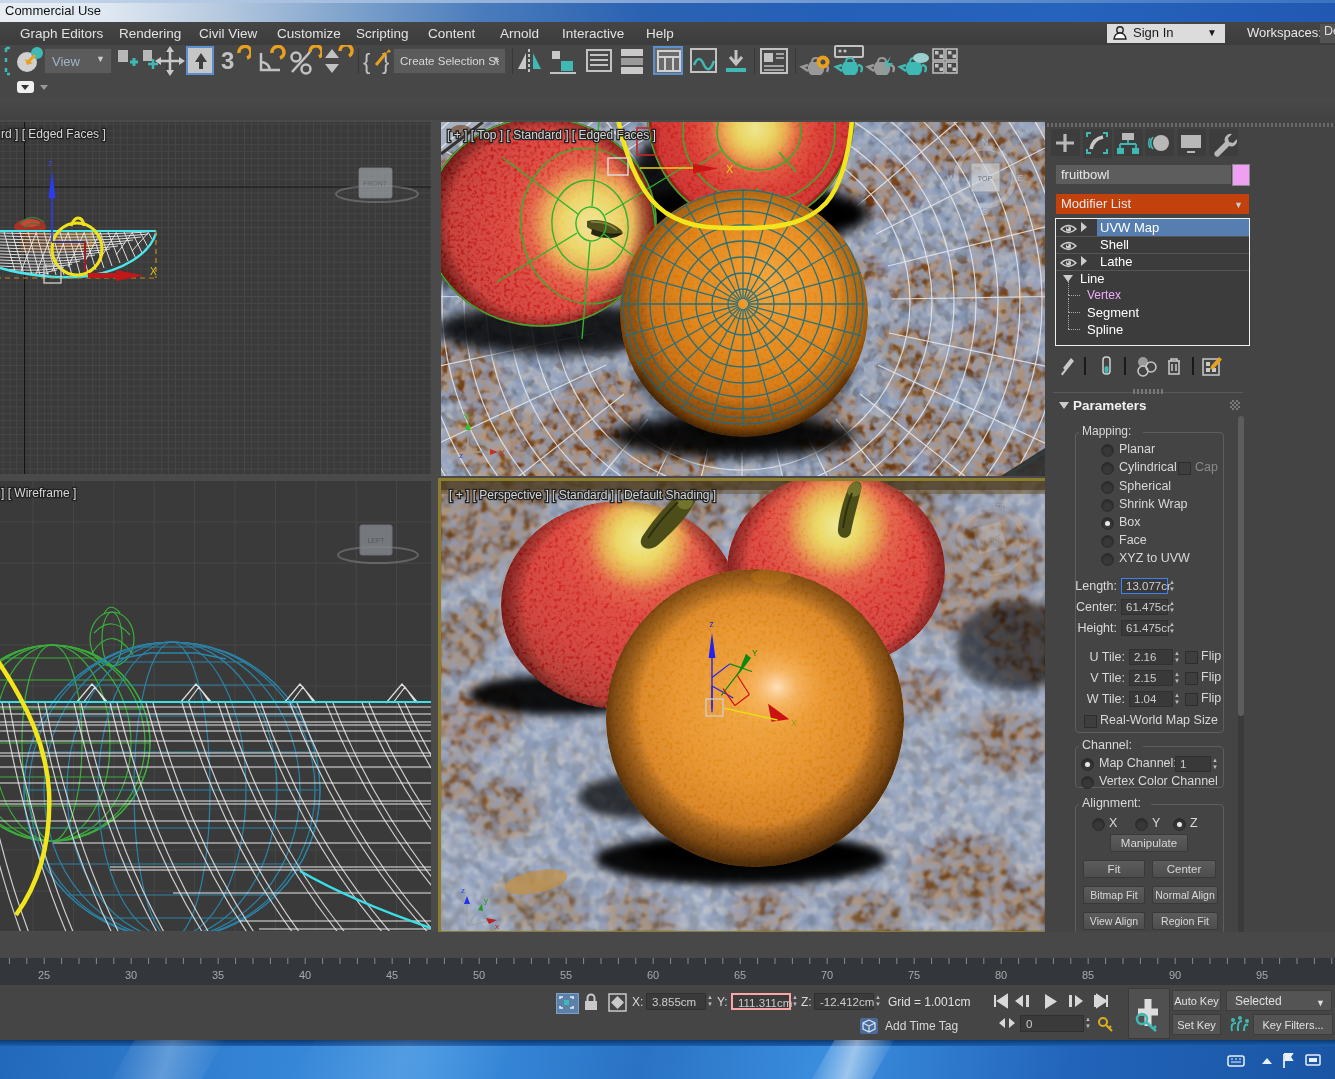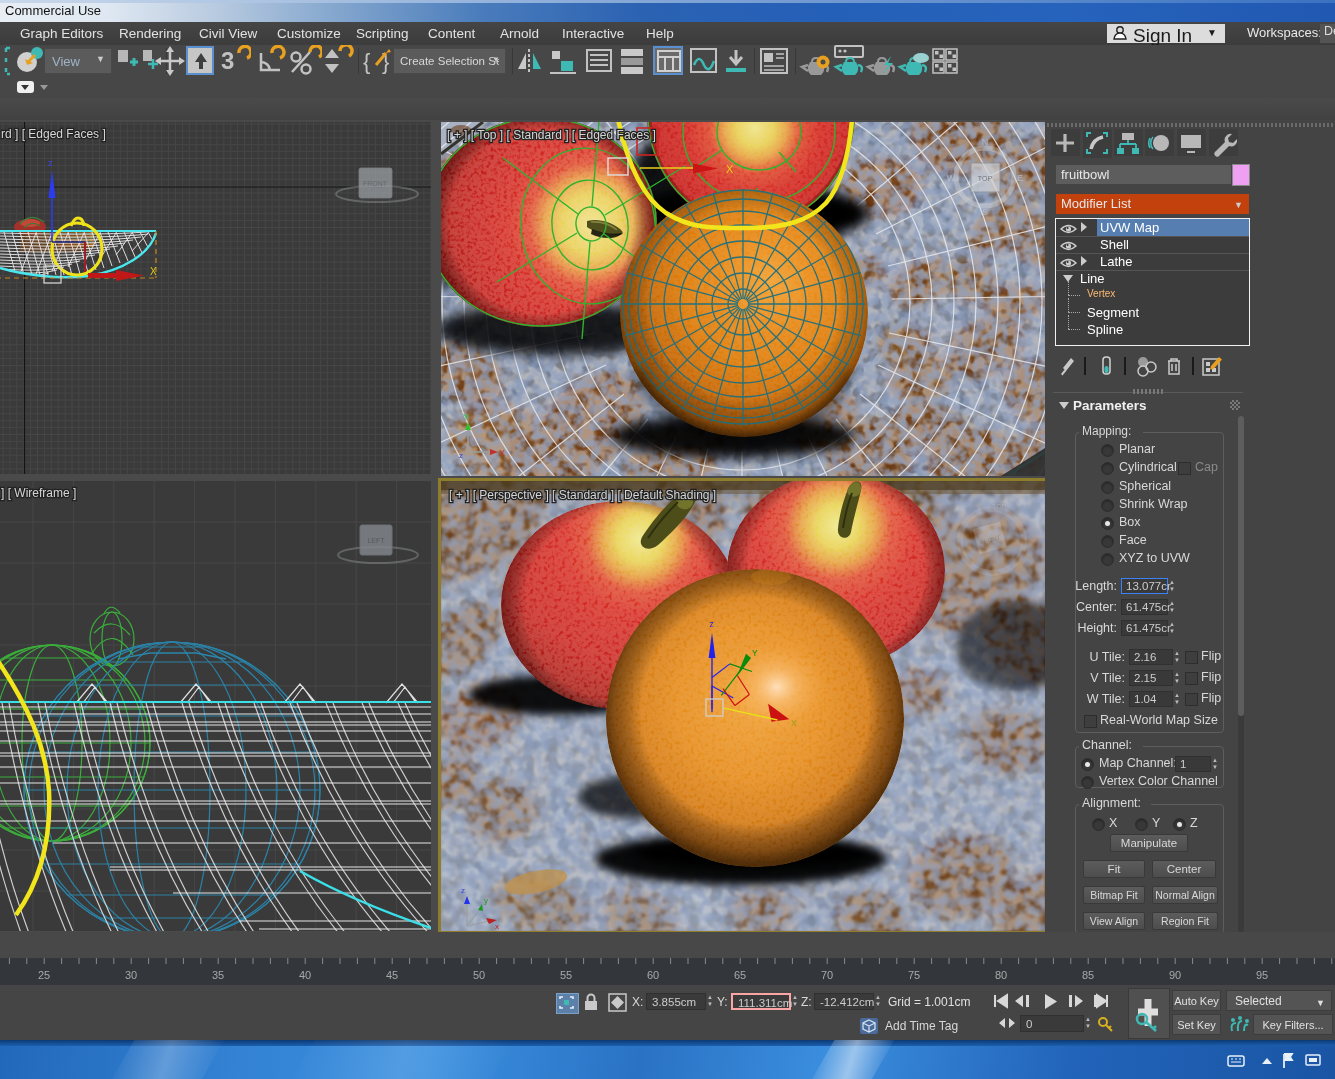--- a/index.html
+++ b/index.html
@@ -12,21 +12,21 @@
     <span style="position:absolute;left:356px;top:4px">Scripting</span>
     <span style="position:absolute;left:428px;top:4px">Content</span>
     <span style="position:absolute;left:500px;top:4px">Arnold</span>
     <span style="position:absolute;left:562px;top:4px">Interactive</span>
     <span style="position:absolute;left:646px;top:4px">Help</span>
     <div style="position:absolute;left:1107px;top:2px;width:118px;height:19px;background:#dcdcdc;color:#1a1a1a">
       <svg width="16" height="16" style="position:absolute;left:5px;top:1px">
         <circle cx="8" cy="5" r="3.2" fill="none" stroke="#222" stroke-width="1.4"></circle>
         <path d="M2 14 q1 -6 6 -6 q5 0 6 6 Z" fill="#fff" stroke="#222" stroke-width="1.4"></path>
       </svg>
-      <span style="position:absolute;left:26px;top:1px;font-size:19px">Sign In</span>
+      <span style="position:absolute;left:26px;top:1px;font-size:13px">Sign In</span>
       <span style="position:absolute;right:8px;top:3px;font-size:10px">▼</span>
     </div>
     <span style="position:absolute;left:1247px;top:3px;font-size:13px;color:#e8e8e8">Workspaces:</span>
     <div style="position:absolute;left:1320px;top:2px;width:15px;height:19px;background:#545454;font-size:12.5px;color:#ddd;padding-left:4px;overflow:hidden">Def</div>
   </div>
 <div style="position:absolute;left:0;top:45px;width:1335px;height:33px;background:#474747;border-bottom:1px solid #3e3e3e"></div>
 <svg width="12" height="30" style="position:absolute;left:0;top:46px">
     <path d="M6 2 h4 M6 2 v6 M6 12 v6 M6 22 v6 h4" stroke="#3fb9b4" stroke-width="2.5" fill="none" stroke-dasharray="4 3"></path>
   </svg>
 <svg width="30" height="30" style="position:absolute;left:14px;top:46px">
@@ -769,21 +769,21 @@
         <span style="position:absolute;left:44px;top:1px;font-size:13px;color:#fff">Lathe</span>
         <div style="position:absolute;left:0;right:0;top:16.5px;height:1px;background:#555"></div>
       </div>
       <div style="position:absolute;left:0;top:51px;right:0;height:17px">
         <div style="position:absolute;left:7px;top:5px;width:0;height:0;border-top:7px solid #ccc;border-left:5px solid transparent;border-right:5px solid transparent"></div>
         <span style="position:absolute;left:24px;top:1px;font-size:13px;color:#fff">Line</span>
       </div>
       <div style="position:absolute;left:0;top:68px;right:0;height:17px">
         <div style="position:absolute;left:12px;top:-6px;width:1px;height:14px;border-left:1px dotted #aaa"></div>
         <div style="position:absolute;left:12px;top:8px;width:12px;height:1px;border-top:1px dotted #aaa"></div>
-        <span style="position:absolute;left:31px;top:1px;font-size:10px;color:#fdba74">Vertex</span>
+        <span style="position:absolute;left:31px;top:1px;font-size:12px;color:#f0abfc">Vertex</span>
       </div>
       <div style="position:absolute;left:0;top:85px;right:0;height:17px">
         <div style="position:absolute;left:12px;top:-6px;width:1px;height:14px;border-left:1px dotted #aaa"></div>
         <div style="position:absolute;left:12px;top:8px;width:12px;height:1px;border-top:1px dotted #aaa"></div>
         <span style="position:absolute;left:31px;top:1px;font-size:13px;color:#fff">Segment</span>
       </div>
       <div style="position:absolute;left:0;top:102px;right:0;height:17px">
         <div style="position:absolute;left:12px;top:-6px;width:1px;height:14px;border-left:1px dotted #aaa"></div>
         <div style="position:absolute;left:12px;top:8px;width:12px;height:1px;border-top:1px dotted #aaa"></div>
         <span style="position:absolute;left:31px;top:1px;font-size:13px;color:#fff">Spline</span>

